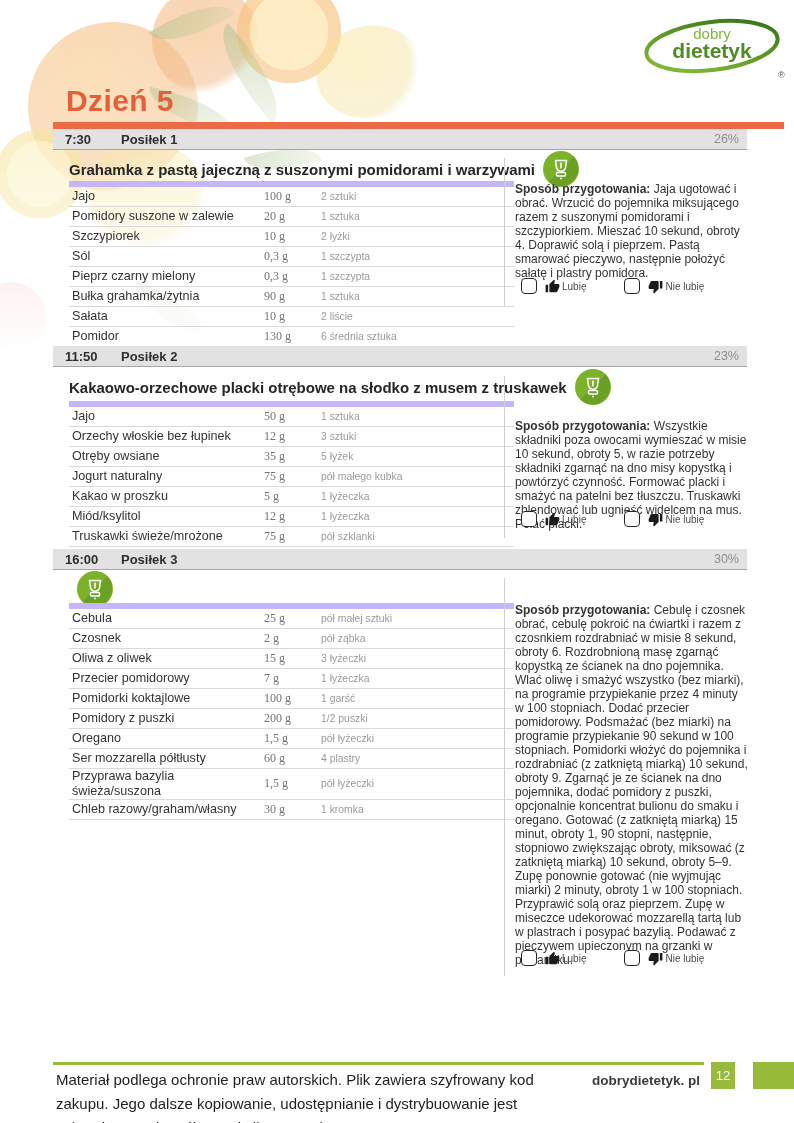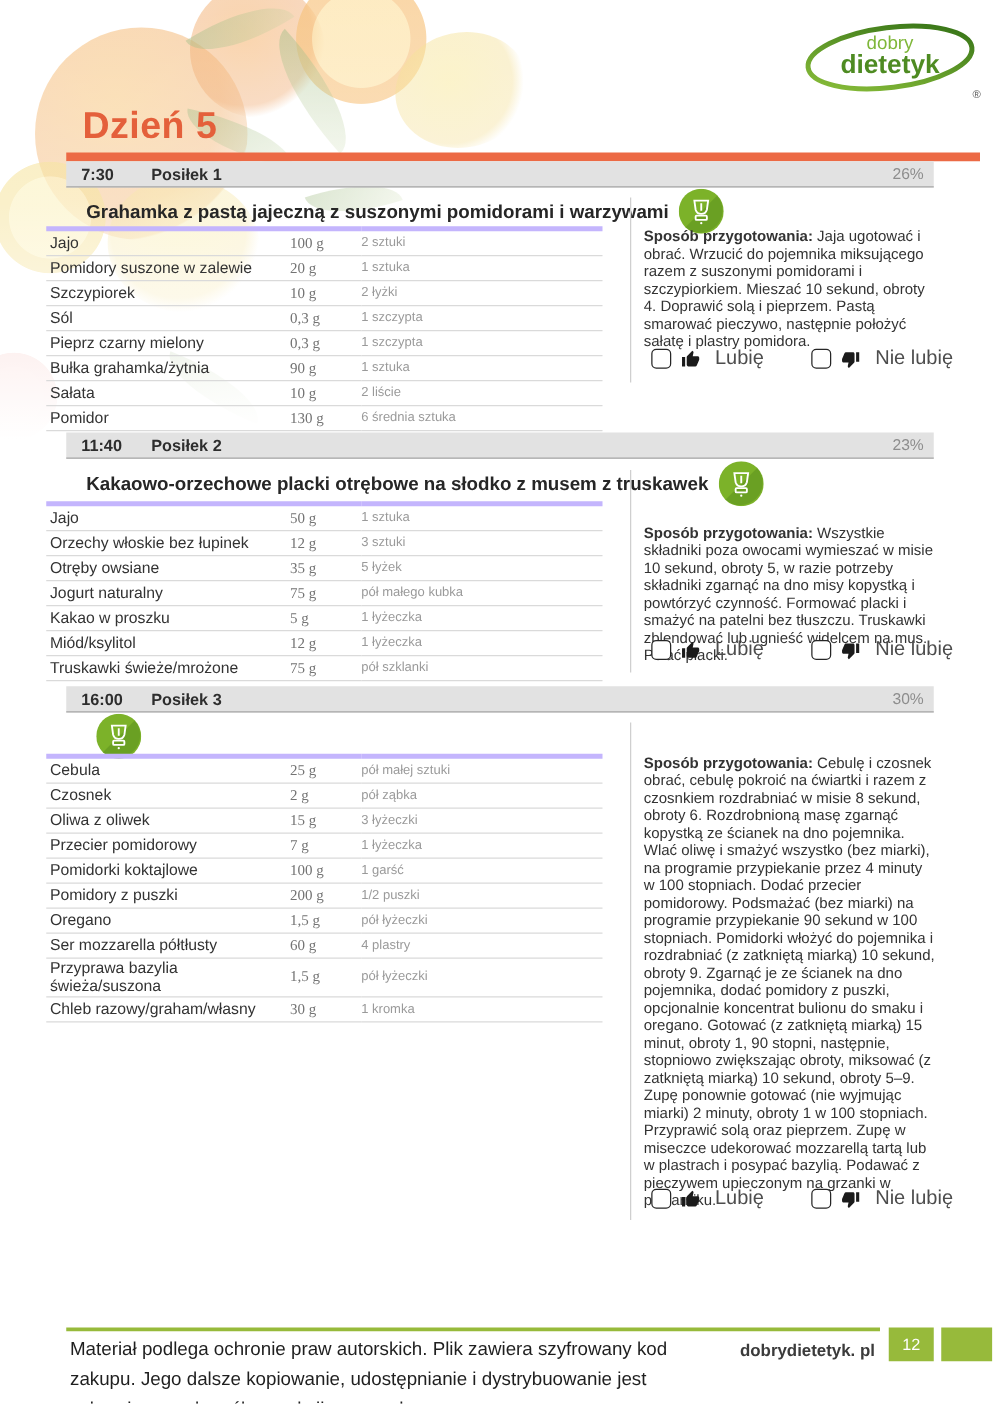--- a/index.html
+++ b/index.html
@@ -47,44 +47,44 @@
     font-size:13px;color:#2d2d2d;box-sizing:border-box;}
   .meal-bar .time{margin-left:12px;font-weight:700;width:56px;}
   .meal-bar .mname{font-weight:700;}
   .meal-bar .pct{margin-left:auto;margin-right:8px;color:#8d8d8d;font-weight:400;font-size:12.5px;}
 
   .title-row{position:absolute;left:57px;display:flex;align-items:center;height:36px;white-space:nowrap;margin-left:12px;}
   .mtitle{font-size:15px;font-weight:700;color:#262626;}
   .blender{width:36px;height:36px;margin-left:8px;flex:none;}
 
   
-  .ing-table{position:absolute;left:37px;width:445px;border-collapse:collapse;border-top:4px solid #c4b5fd;}
+  .ing-table{position:absolute;left:69px;width:445px;border-collapse:collapse;border-top:6px solid #c4b5fd;}
   .ing-table td{border-bottom:1px solid #dadada;height:19px;vertical-align:middle;padding:0;}
   td.ing-name{width:192px;font-size:12.6px;color:#333;padding-left:3px;line-height:1.18;}
   td.ing-amt{width:57px;font-size:12px;color:#737373;font-family:Liberation Serif, serif;}
   td.ing-portion{font-size:10.4px;color:#9a9a9a;}
 
   .divider{position:absolute;left:504px;width:1px;background:#cfcfcf;}
 
   .prep{position:absolute;left:515px;width:233px;font-size:12px;line-height:14px;color:#333;}
   .prep b{font-weight:700;}
 
   .likes{position:absolute;left:521px;display:flex;align-items:center;}
   .chk{width:16px;height:16px;border:1.5px solid #262626;border-radius:4px;background:#fff;flex:none;box-sizing:border-box;}
   .thumb{width:15px;height:15px;margin-left:8px;flex:none;}
   .thumb.down{transform:rotate(180deg);}
-  .like-label{margin-left:12px;font-size:16px;color:#4d4d4d;}
+  .like-label{margin-left:2px;font-size:10px;color:#4d4d4d;}
   .gap{width:38px;flex:none;}
 
   
   .green-line{position:absolute;left:53px;top:1062px;width:651px;height:3px;background:#97ba3b;}
   .foot-text{position:absolute;left:56px;top:1068px;width:505px;font-size:15px;line-height:1.6;color:#1f1f1f;}
   .foot-site{position:absolute;left:558px;top:1073px;width:142px;text-align:right;
     font-size:13.5px;font-weight:700;color:#3b3b3b;}
-  .page-box{position:absolute;left:711px;top:1062px;width:36px;height:27px;background:#97ba3b;
+  .page-box{position:absolute;left:711px;top:1062px;width:24px;height:27px;background:#97ba3b;
     color:#fff;font-size:13px;display:flex;align-items:center;justify-content:center;}
   .corner-box{position:absolute;left:753px;top:1062px;width:41px;height:27px;background:#97ba3b;}
 </style>
 </head>
 <body>
 
 <div class="page">
 
   <div class="bg-band">
     <div class="fruit f-orange1"></div>
@@ -193,21 +193,21 @@
     <span class="like-label">Lubię</span>
     <span class="gap"></span>
     <span class="chk"></span>
     <svg class="thumb down" viewBox="0 0 24 24">
         <path fill="#1b1b1b" d="M1 21h4V9H1v12zM23 10c0-1.1-.9-2-2-2h-6.31l.95-4.57.03-.32c0-.41-.17-.79-.44-1.06L14.17 1 7.59 7.59C7.22 7.95 7 8.45 7 9v10c0 1.1.9 2 2 2h9c.83 0 1.54-.5 1.84-1.22l3.02-7.05c.09-.23.14-.47.14-.73v-2z"></path>
       </svg>
     <span class="like-label">Nie lubię</span>
   </div>
 
   <div class="meal-bar" style="top:346px">
-    <span class="time">11:40</span>
+    <span class="time">11:50</span>
     <span class="mname">Posiłek 2</span>
     <span class="pct">23%</span>
   </div>
   <div class="title-row" style="top:369px">
     <span class="mtitle">Kakaowo-orzechowe placki otrębowe na słodko z musem z truskawek</span>
     <svg class="blender" viewBox="0 0 36 36">
       <circle cx="18" cy="18" r="18" fill="#7cb229"></circle>
       <path d="M30.7,5.3 A18,18 0 0,1 5.3,30.7 L30.7,5.3 Z" fill="rgba(0,60,0,0.14)"></path>
       <g stroke="#fff" stroke-width="1.5" fill="none">
         <path d="M12.5 9.5h11l-1 7.3a4.7 4.7 0 0 1-9 0z"></path>

